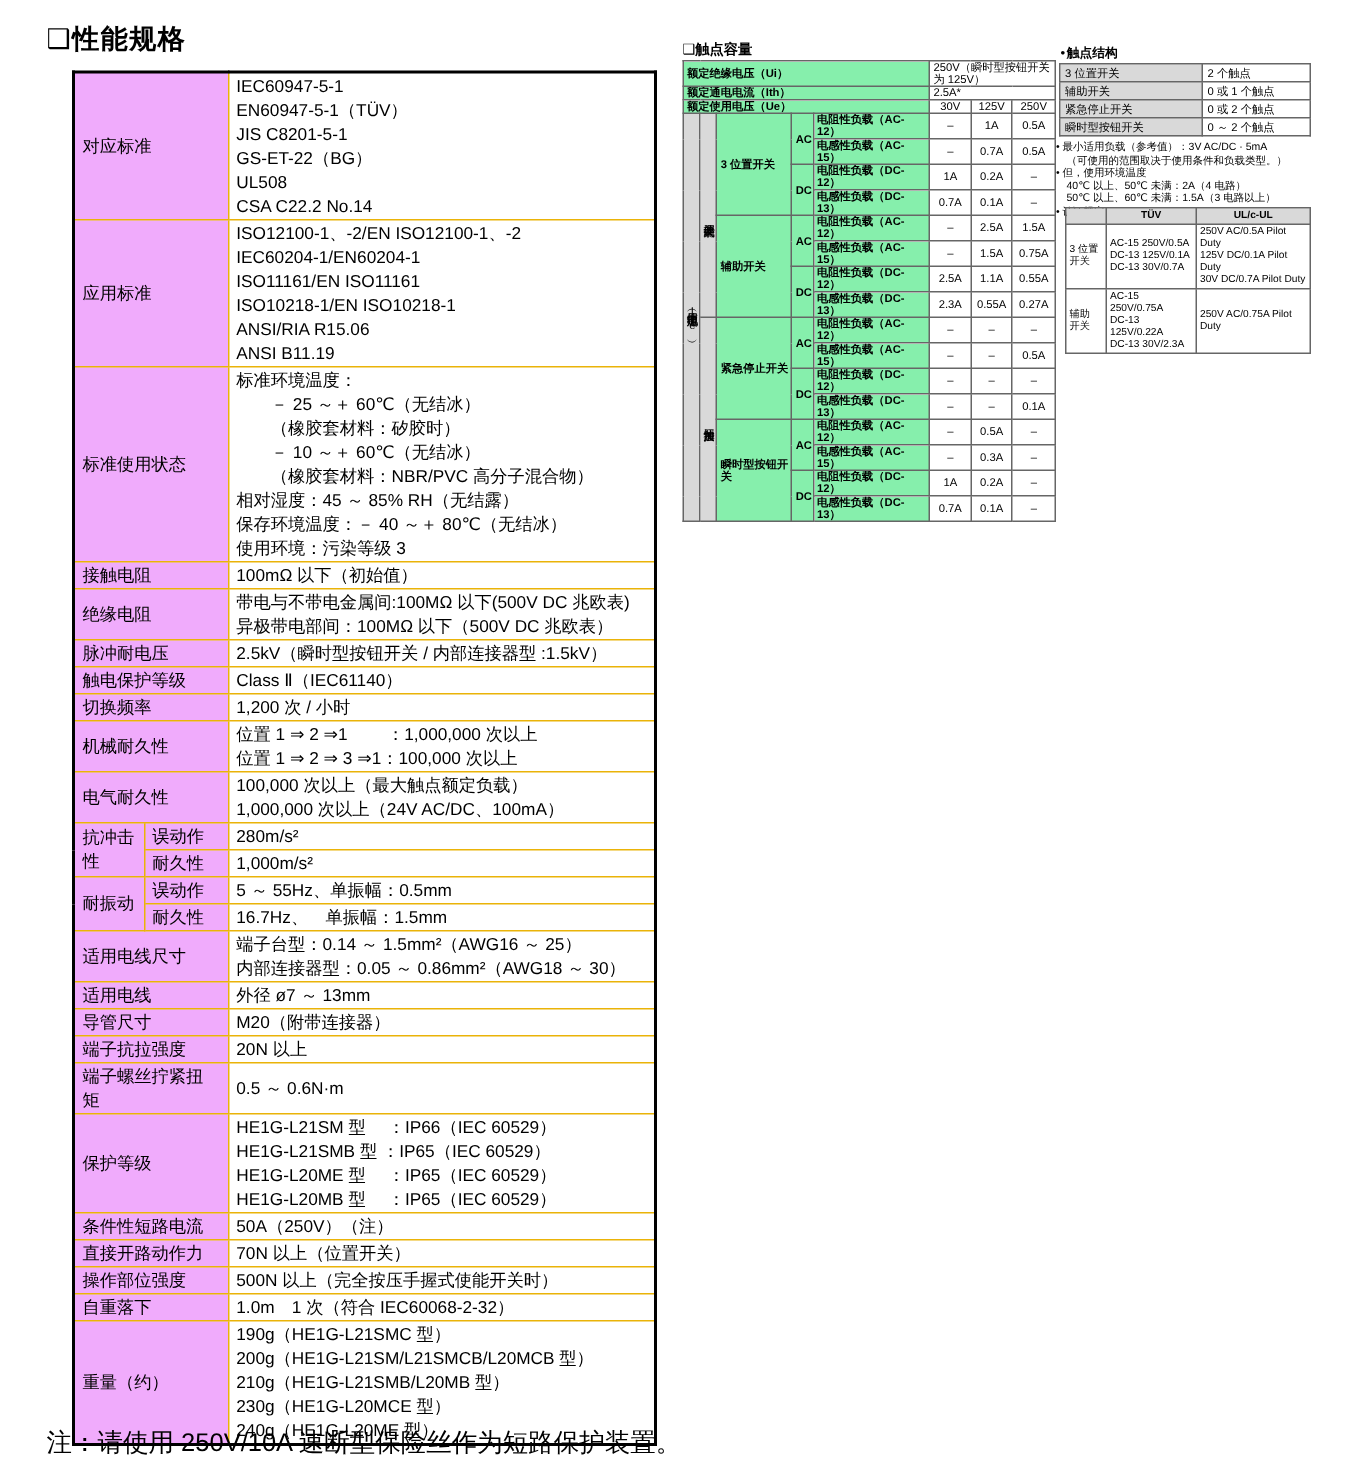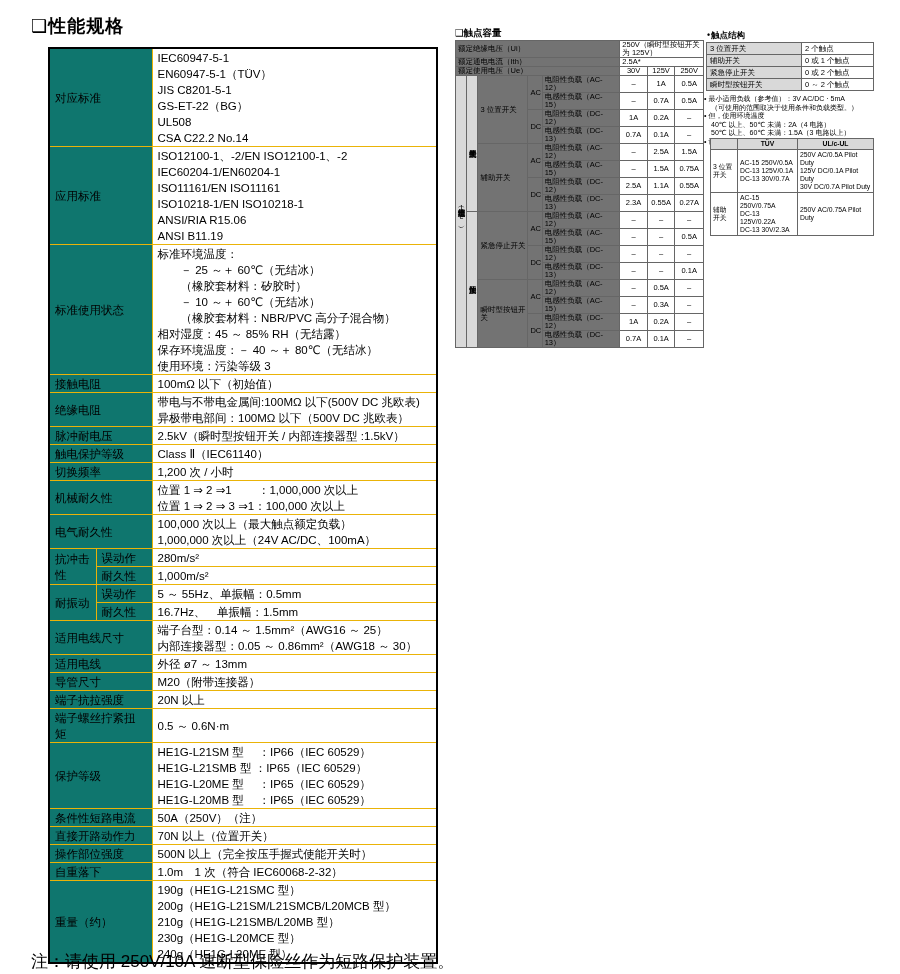--- a/index.html
+++ b/index.html
@@ -14,31 +14,31 @@
   table{border-collapse:collapse;table-layout:fixed;}
 
   
   .spec{
     position:absolute;left:48px;top:47px;width:390px;
     border:2px solid #000;font-size:11.5px;
   }
   .spec td{
     border:1px solid #eab308;padding:0.5px 5px;line-height:16px;vertical-align:middle;margin-top:34px;
   }
-  .spec td.lbl,.spec td.sub{background:#0f766e;}
+  .spec td.lbl,.spec td.sub{background:#f0abfc;}
   .spec td.val{white-space:pre-wrap;background:#fff;}
 
   
   .cap-title{position:absolute;left:455px;top:27px;font-size:9.5px;font-weight:bold;}
   .cap{
     position:absolute;left:455px;top:40px;width:249px;
     border:1.5px solid #000;font-size:7.5px;
   }
   .cap td{border:1px solid #666;padding:0 2px;height:8px;line-height:8px;overflow:hidden;}
-  .cap td.h{background:#737373;}
+  .cap td.h{background:#86efac;font-weight:bold;}
   .cap td.c{text-align:center;}
   .cap td.vert{
     writing-mode:vertical-rl;text-orientation:upright;background:#d9d9d9;
     text-align:center;padding:1px 0;letter-spacing:0;line-height:10px;
   }
 
   .struct-title{position:absolute;left:706px;top:30px;font-size:8.5px;font-weight:bold;font-family:Liberation Mono, monospace;}
   .struct{
     position:absolute;left:706px;top:42px;width:168px;
     border:1.5px solid #000;font-size:7.5px;

